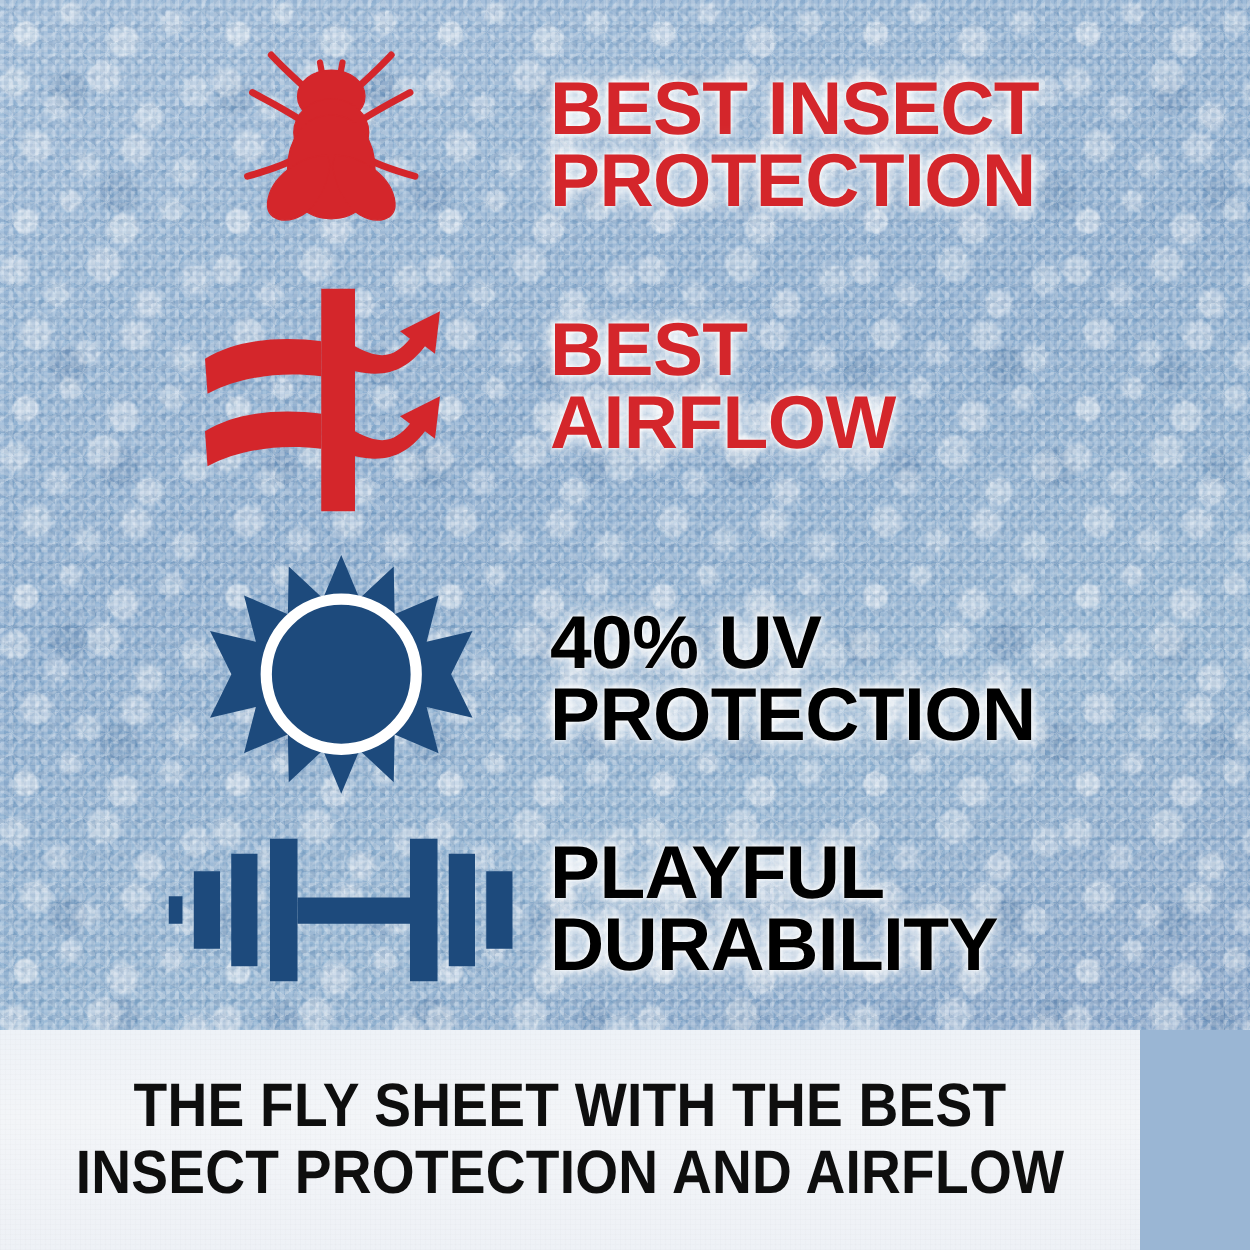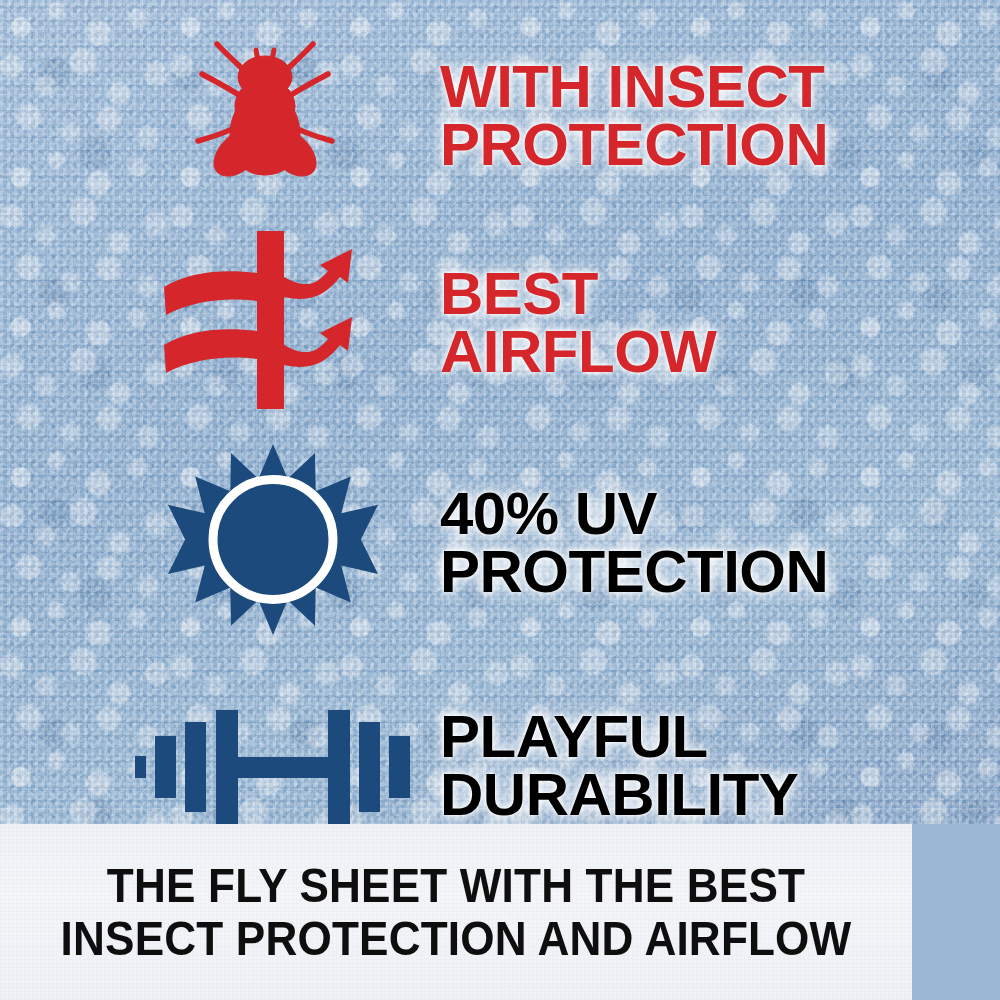--- a/index.html
+++ b/index.html
@@ -217,21 +217,21 @@
                      C 23 156, 38 160, 52 152
                      C 64 145, 72 128, 74 112 Z"></path>
             <path d="M78 104
                      C 100 104, 124 122, 126 142
                      C 127 156, 112 160, 98 152
                      C 86 145, 78 128, 76 112 Z"></path>
           </g>
         </svg>
       </div>
       <div class="text-cell" style="top:48px;">
-        <p class="feat-text feat-red">WITH INSECT
+        <p class="feat-text feat-red">BEST INSECT
 PROTECTION</p>
       </div>
     </div>
 
     <div class="feature-row" style="left:0; top:225px; width:1000px; height:190px;">
       <div class="icon-cell" style="left:160px; top:0px; width:215px; height:190px;">
         <svg width="215" height="190" viewBox="0 0 215 190">
           <g fill="#d4262b">
 
             <rect x="97" y="6" width="27" height="178"></rect>
@@ -261,21 +261,21 @@
                      C 150 146, 166 138, 180 120
                      L 188 126
                      L 192 92
                      L 160 108
                      L 168 114
                      C 156 128, 146 132, 124 120
                      Z"></path>
           </g>
         </svg>
       </div>
-      <div class="text-cell" style="top:40px;">
+      <div class="text-cell" style="top:26px;">
         <p class="feat-text feat-red">BEST
 AIRFLOW</p>
       </div>
     </div>
 
     <div class="feature-row" style="left:0; top:440px; width:1000px; height:205px;">
       <div class="icon-cell" style="left:165px; top:0px; width:215px; height:205px;">
         <svg width="212" height="202" viewBox="0 0 212 202">
 
           <polygon fill="#1d4a7c" points="106,2 120.6,36.8 148.0,11.1 148.7,49.3 183.8,34.4 174.3,71.3 211.0,62.8 193.9,97.4
@@ -285,21 +285,21 @@
 
           <circle cx="106" cy="97.4" r="60" fill="none" stroke="#ffffff" stroke-width="9"></circle>
         </svg>
       </div>
       <div class="text-cell" style="top:45px;">
         <p class="feat-text feat-navy">40% UV
 PROTECTION</p>
       </div>
     </div>
 
-    <div class="feature-row" style="left:0; top:694px; width:1000px; height:150px;">
+    <div class="feature-row" style="left:0; top:655px; width:1000px; height:150px;">
       <div class="icon-cell" style="left:135px; top:0px; width:270px; height:145px;">
         <svg width="270" height="145" viewBox="0 0 270 145">
           <g fill="#1d4a7c">
 
             <rect x="0" y="62" width="11" height="22"></rect>
 
             <rect x="20" y="42" width="21" height="62"></rect>
 
             <rect x="50" y="28" width="21" height="90"></rect>
 

